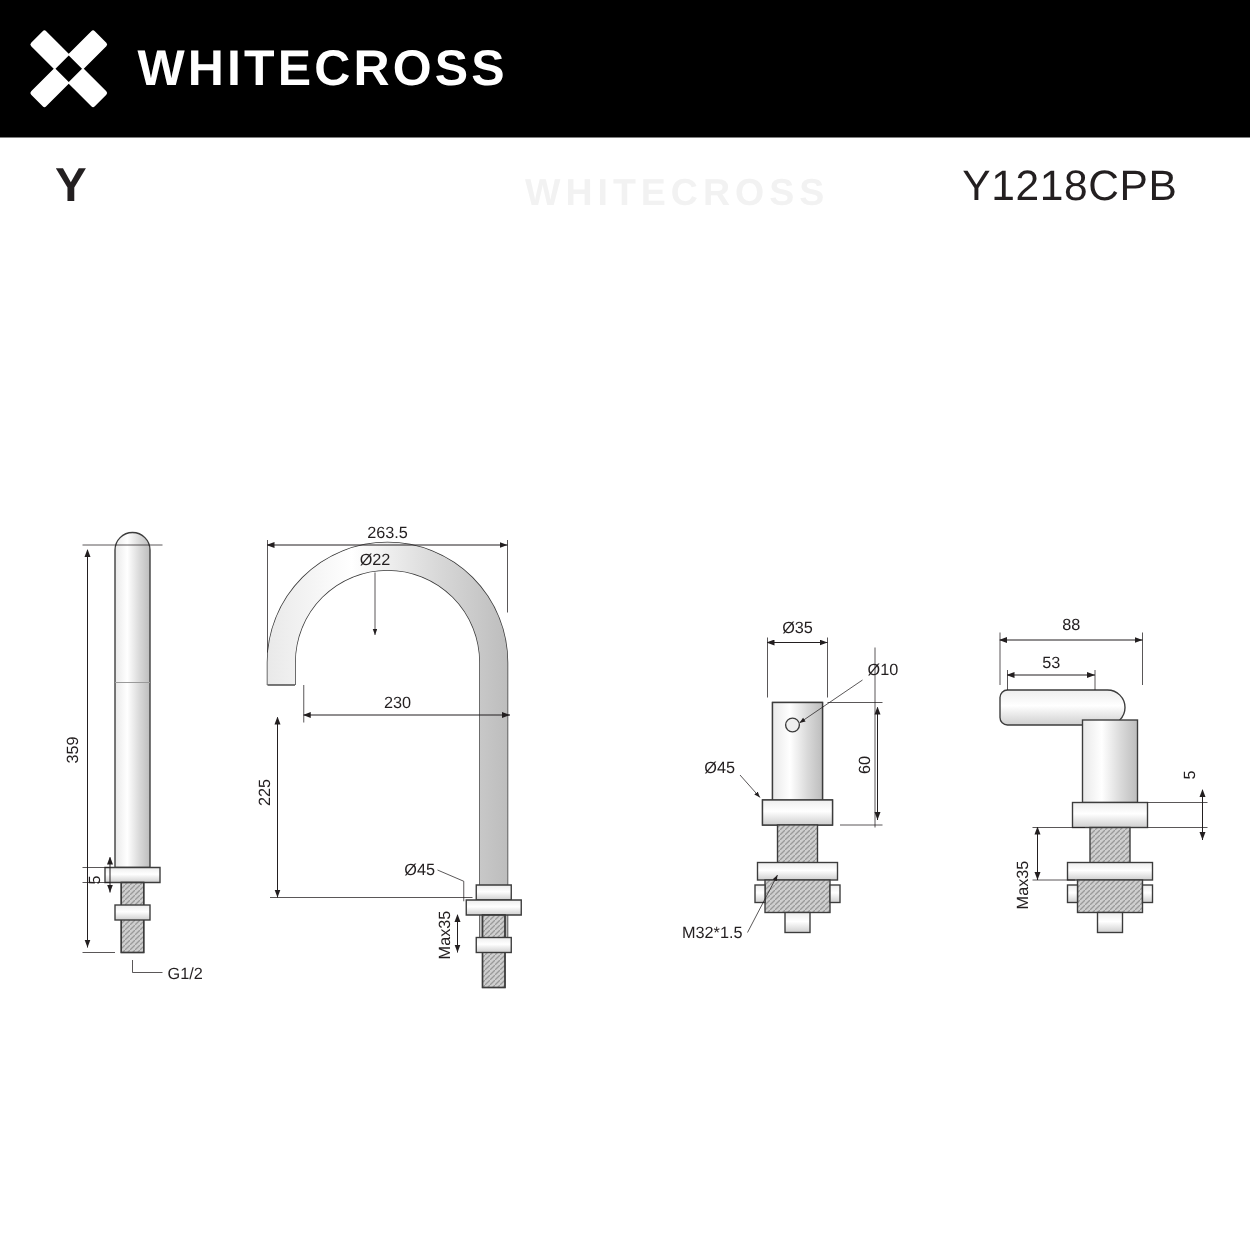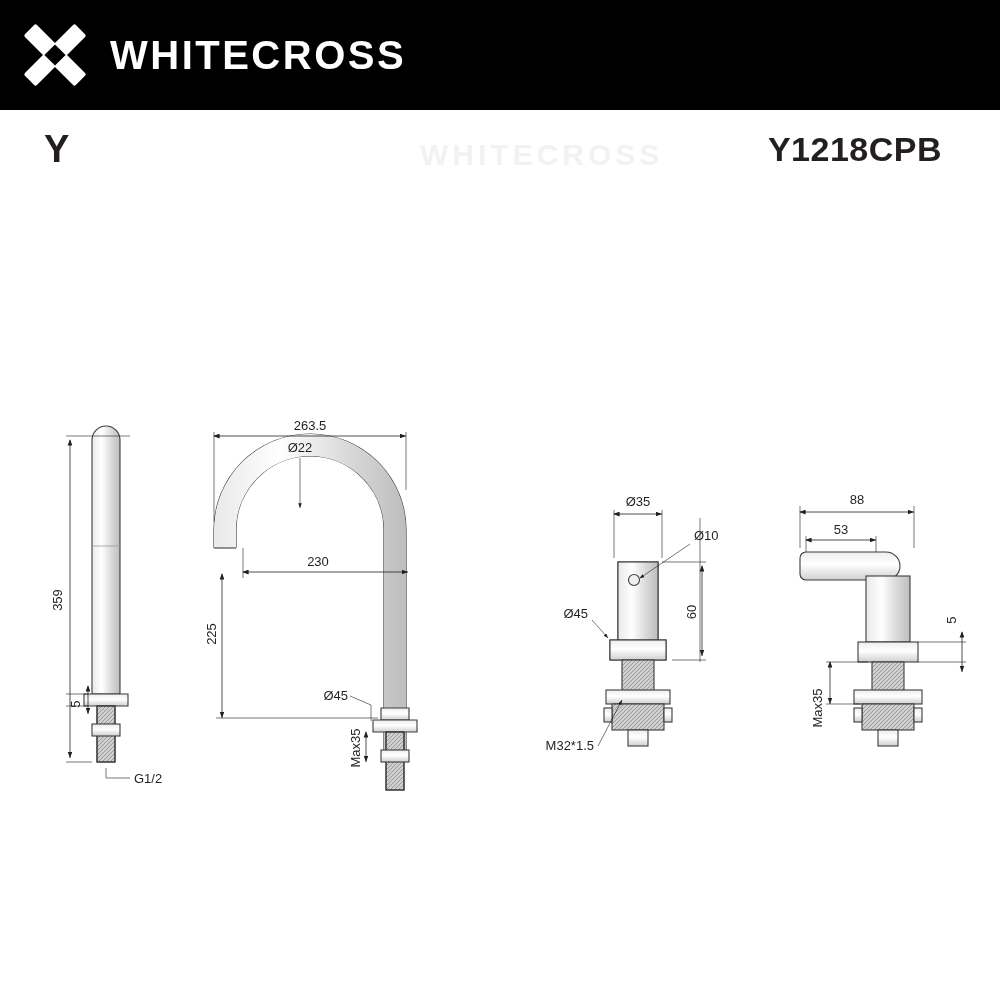--- a/index.html
+++ b/index.html
@@ -51,21 +51,21 @@
   
   .title-row {
     position:absolute; left:0; top:110px; width:1000px; height:90px;
   }
   .series {
     position:absolute; left:44px; top:18px;
     font-size:38px; font-weight:bold; color:#231f20;
   }
   .model {
     position:absolute; right:58px; top:20px;
-    font-size:34px; font-weight:bold; color:#231f20;
+    font-size:34px; font-weight:normal; color:#231f20;
     letter-spacing:0.5px;
   }
   .ghost {
     position:absolute; top:28px; left:420px;
     font-size:30px; font-weight:bold; color:#f2f2f2;
     letter-spacing:4px;
     user-select:none;
   }
 
   

